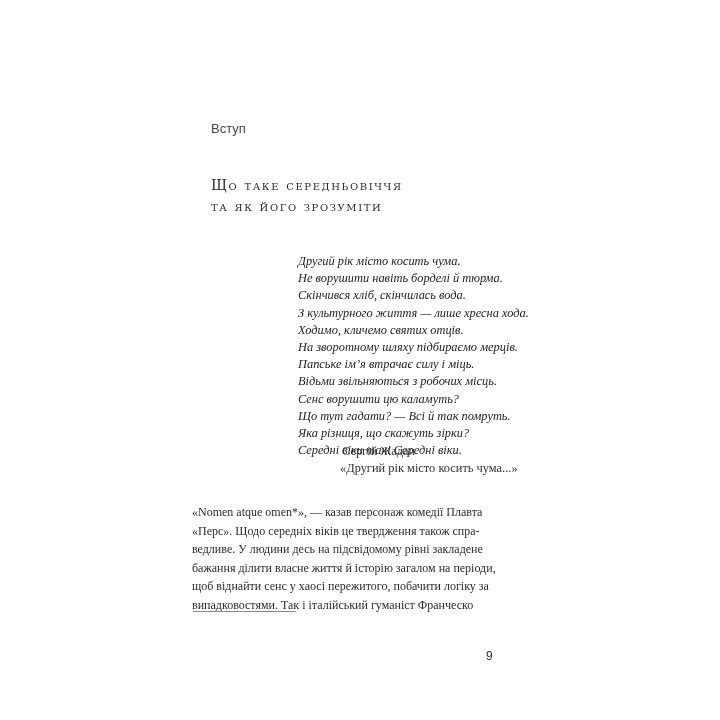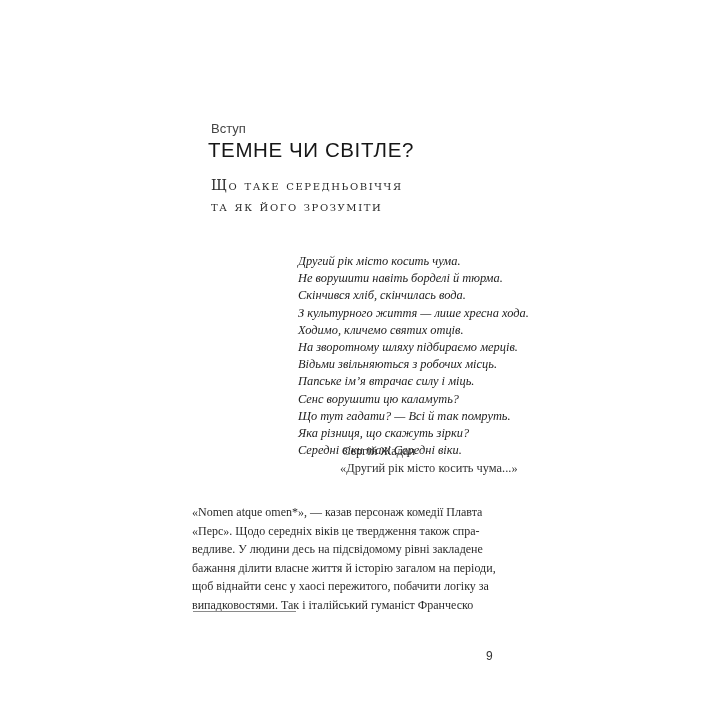--- a/index.html
+++ b/index.html
@@ -52,35 +52,34 @@
     .page-number {
       position: absolute; left: 486px; top: 649px;
       font-family: "Liberation Sans", sans-serif; font-size: 12px; color: #333;
     }
   </style>
 </head>
 <body>
 
 <div class="page">
   <div class="section-label">Вступ</div>
-  <div class="chapter-title">ТЕМНЕ ЧИ СВІТЛЕ?</div>
   <div class="subtitle">
     <div>Що таке середньовіччя</div>
     <div>та як його зрозуміти</div>
   </div>
 
   <div class="poem">
     <div>Другий рік місто косить чума.</div>
     <div>Не ворушити навіть борделі й тюрма.</div>
     <div>Скінчився хліб, скінчилась вода.</div>
     <div>З культурного життя — лише хресна хода.</div>
     <div>Ходимо, кличемо святих отців.</div>
     <div>На зворотному шляху підбираємо мерців.</div>
+    <div>Папське ім’я втрачає силу і міць.</div>
     <div>Відьми звільняються з робочих місць.</div>
-    <div>Папське ім’я втрачає силу і міць.</div>
     <div>Сенс ворушити цю каламуть?</div>
     <div>Що тут гадати? — Всі й так помруть.</div>
     <div>Яка різниця, що скажуть зірки?</div>
     <div>Середні віки такі Середні віки.</div>
   </div>
 
   <div class="attribution">
     <div class="author">Сергій Жадан</div>
     <div>«Другий рік місто косить чума...»</div>
   </div>

